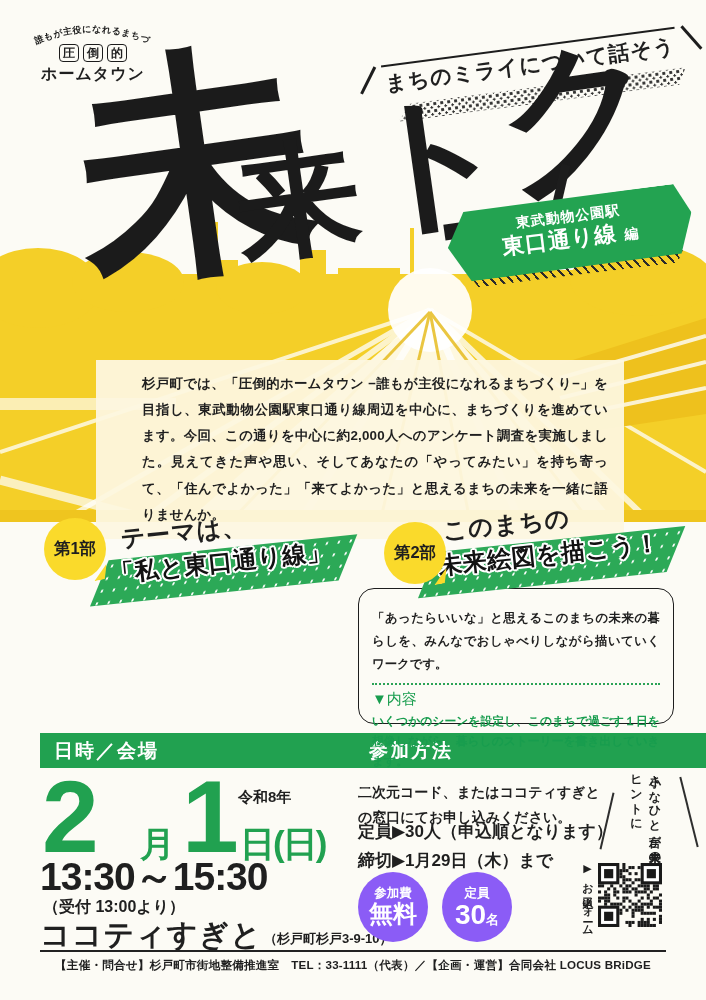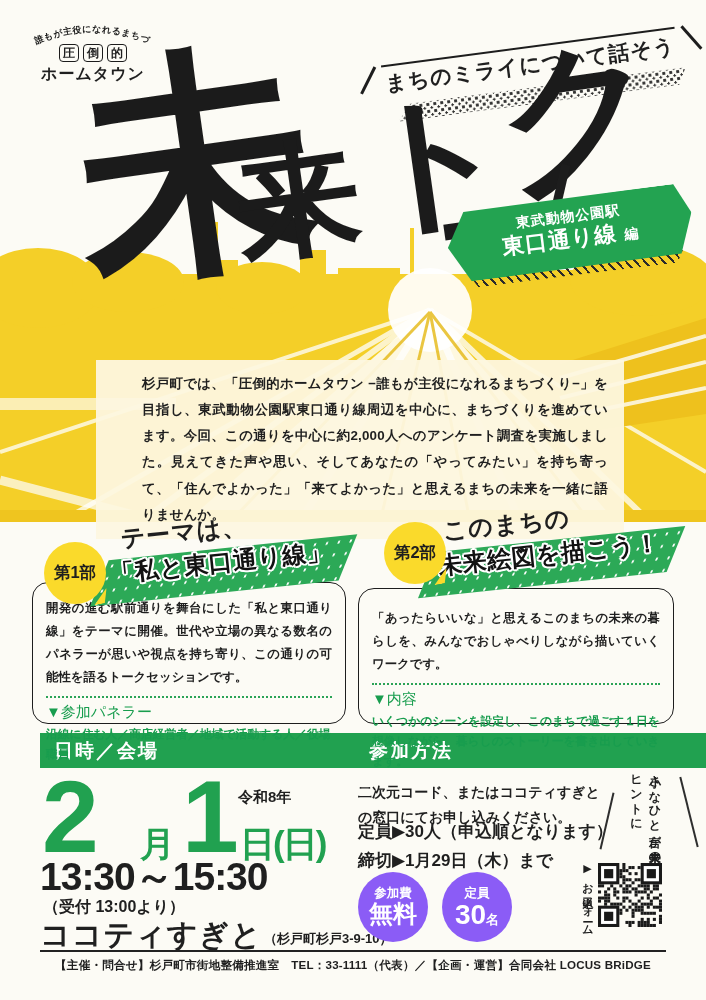--- a/index.html
+++ b/index.html
@@ -55,21 +55,21 @@
   
   .intro-box{position:absolute;left:96px;top:360px;width:528px;z-index:9;
     background:rgba(253,247,224,.94);padding:11px 16px;box-sizing:border-box;}
   .intro-text{font-size:13.4px;font-weight:600;line-height:1.95;text-align:justify;letter-spacing:.2px;margin-left:30px;}
 
   
   .bubble{position:absolute;width:62px;height:62px;border-radius:50%;background:#fada2b;z-index:11;
     display:flex;align-items:center;justify-content:center;font-size:16.5px;font-weight:900;}
   .bubble::after{content:"";position:absolute;right:-2px;bottom:0;width:15px;height:15px;background:#fada2b;
     clip-path:polygon(0 0,100% 100%,0 70%);transform:rotate(-100deg);}
-  .bubble1{left:44px;top:542px;}
+  .bubble1{left:44px;top:518px;}
   .bubble2{left:384px;top:522px;}
 
   .pt{position:absolute;transform:rotate(-6deg);z-index:10;}
   .pt-l1{font-size:24px;font-weight:900;letter-spacing:1px;}
   .pt1{left:122px;top:512px;}
   .pt2{left:444px;top:504px;}
   .pt-l2wrap{position:relative;display:inline-block;margin-top:2px;}
   .pt-band{position:absolute;left:-12px;right:-16px;top:2px;bottom:-14px;z-index:-1;
     background-color:#2ca957;
     background-image:radial-gradient(circle,#ffffff 1.3px,transparent 1.5px);
@@ -224,26 +224,20 @@
     <div class="intro-text" data-interactable="false">杉戸町では、「圧倒的ホームタウン −誰もが主役になれるまちづくり−」を目指し、東武動物公園駅東口通り線周辺を中心に、まちづくりを進めています。今回、この通りを中心に約2,000人へのアンケート調査を実施しました。見えてきた声や思い、そしてあなたの「やってみたい」を持ち寄って、「住んでよかった」「来てよかった」と思えるまちの未来を一緒に語りませんか。</div>
   </div>
 
   <div class="bubble bubble1" data-interactable="false">第1部</div>
   <div class="pt pt1" data-interactable="false">
     <div class="pt-l1" data-interactable="false">テーマは、</div>
     <div class="pt-l2wrap" data-interactable="false">
       <div class="pt-band" data-interactable="false"></div>
       <div class="pt-l2" data-interactable="false">「私と東口通り線」</div>
     </div>
-  </div>
-  <div class="part-box box1" data-interactable="false">
-    <div class="box-body" data-interactable="false">開発の進む駅前通りを舞台にした「私と東口通り線」をテーマに開催。世代や立場の異なる数名のパネラーが思いや視点を持ち寄り、この通りの可能性を語るトークセッションです。</div>
-    <hr class="box-rule" data-interactable="false">
-    <div class="box-h" data-interactable="false">▼参加パネラー</div>
-    <div class="box-list" data-interactable="false">沿線に住む人／商店経営者／地域で活動する人／役場職員</div>
   </div>
 
   <div class="bubble bubble2" data-interactable="false">第2部</div>
   <div class="pt pt2" data-interactable="false">
     <div class="pt-l1" data-interactable="false">このまちの</div>
     <div class="pt-l2wrap" data-interactable="false">
       <div class="pt-band" data-interactable="false"></div>
       <div class="pt-l2" data-interactable="false">未来絵図を描こう！</div>
     </div>
   </div>

